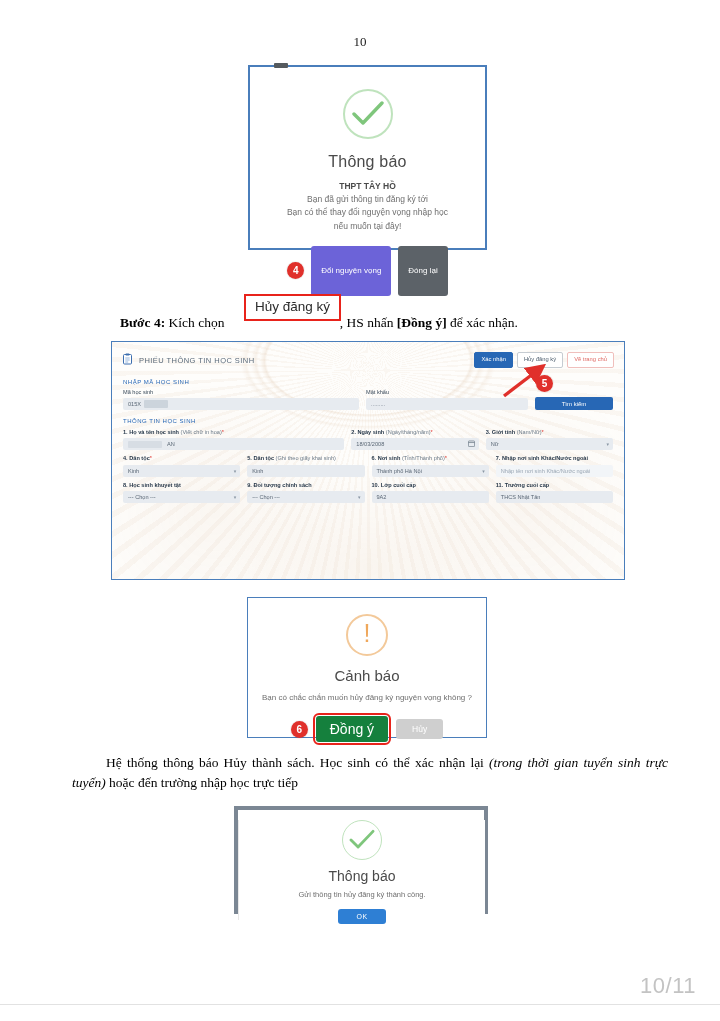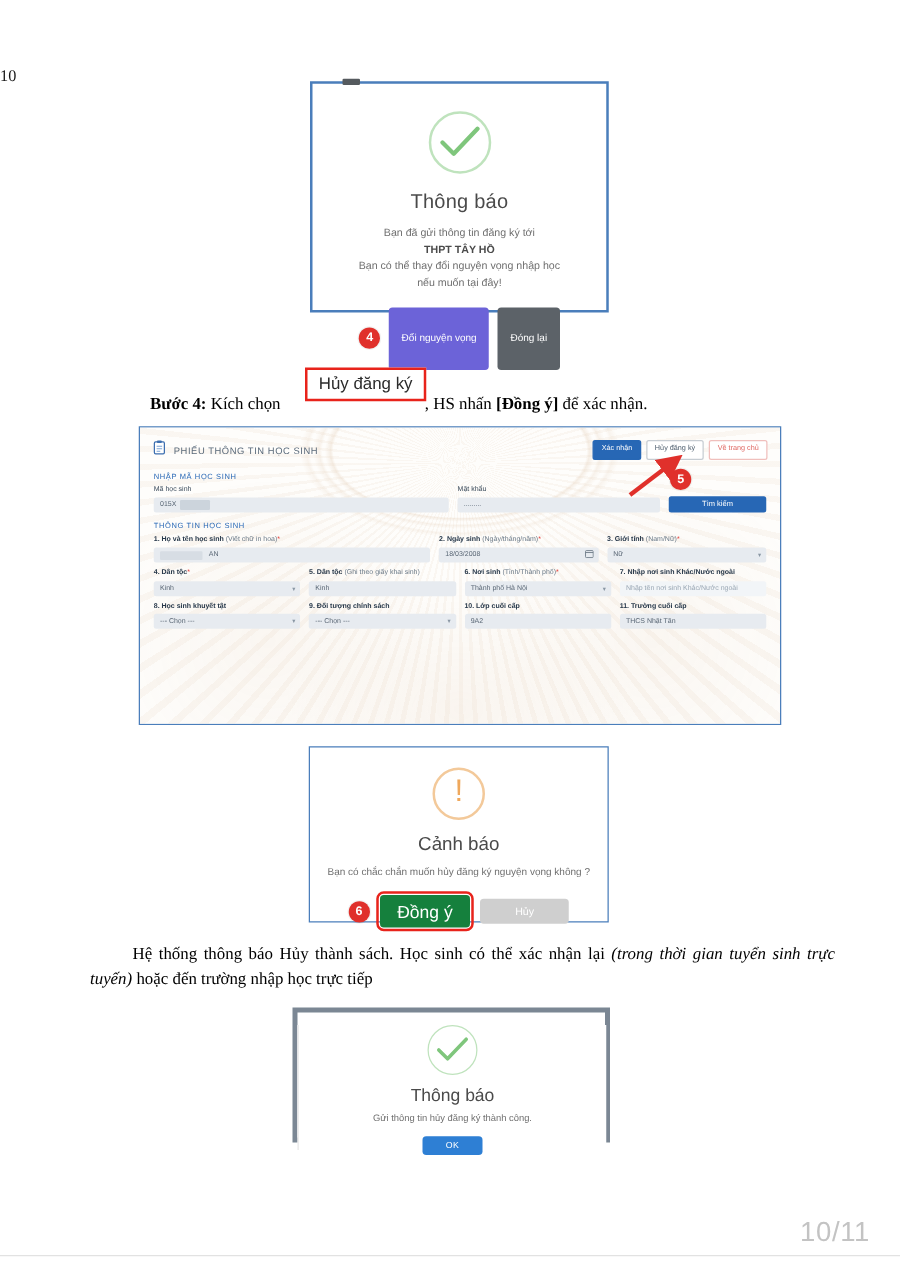--- a/index.html
+++ b/index.html
@@ -5,22 +5,22 @@
   html,body{margin:0;padding:0;}
   body{
     width:720px;height:1021px;background:#ffffff;
     font-family:"Liberation Serif", serif;
     position:relative;overflow:hidden;
   }
   .page{position:relative;width:720px;height:1021px;background:#fff;}
 
   
   .page-number{
-    position:absolute;top:34px;left:0;width:720px;
-    font-family:"Liberation Serif", serif;font-size:13px;color:#1a1a1a;margin-top:19px;
+    position:absolute;top:34px;left:0;width:720px;text-align:center;
+    font-family:"Liberation Serif", serif;font-size:13px;color:#1a1a1a;
   }
 
   
   .shot{position:absolute;box-sizing:border-box;background:#fff;}
 
   
   .shot1{
     left:248px;top:65px;width:239px;height:185px;
     border:2px solid #4a7ebb;background:#ffffff;
   }
@@ -171,21 +171,21 @@
   .warn-circle{
     width:42px;height:42px;border-radius:50%;border:2px solid #f3c99a;
     margin:16px auto 0;display:flex;align-items:center;justify-content:center;
     color:#efa85c;font-size:25px;font-family:"Liberation Sans", sans-serif;
     line-height:1;padding-bottom:3px;box-sizing:border-box;
   }
   .warn-title{font-size:15px;color:#4a4a4a;margin-top:11px;}
   .warn-body{font-size:8px;color:#6f6f6f;margin-top:9px;}
   .warn-actions{margin-top:14px;display:flex;justify-content:center;align-items:center;gap:8px;}
   .btn-blue{background:#15803d;color:#fff;padding:6px 14px;font-size:14px;border-radius:3px;}
-  .btn-ltgrey{background:#cfcfcf;color:#fff;padding:6px 28px;font-size:8.5px;border-radius:3px;}
+  .btn-ltgrey{background:#cfcfcf;color:#fff;padding:6px 16px;font-size:8.5px;border-radius:3px;}
   .redbox{outline:2px solid #e8231b;outline-offset:1px;}
 
   
   .concl{left:72px;top:753px;width:596px;text-align:justify;}
   .concl i{font-style:italic;}
 
   
   .shot4{
     left:234px;top:806px;width:254px;height:108px;
     border:4px solid #7b8794;background:#fff;box-sizing:border-box;
@@ -228,22 +228,22 @@
   <div class="shot shot1">
     <div class="nub"></div>
     <div class="dlg">
       <div class="check-circle">
         <svg width="32" height="28" viewBox="0 0 32 28">
           <polyline points="2,14 11,23 30,3" fill="none" stroke="#7fc67c" stroke-width="3.4" stroke-linecap="round" stroke-linejoin="round"></polyline>
         </svg>
       </div>
       <div class="dlg-title">Thông báo</div>
       <div class="dlg-body">
+        <div><b>THPT TÂY HỒ</b></div>
         <div>Bạn đã gửi thông tin đăng ký tới</div>
-        <div><b>THPT TÂY HỒ</b></div>
         <div>Bạn có thể thay đổi nguyện vọng nhập học</div>
         <div>nếu muốn tại đây!</div>
       </div>
       <div class="dlg-actions">
         <div class="step-badge">4</div>
         <button class="btn btn-purple">Đổi nguyện vọng</button>
         <button class="btn btn-grey">Đóng lại</button>
       </div>
     </div>
   </div>

